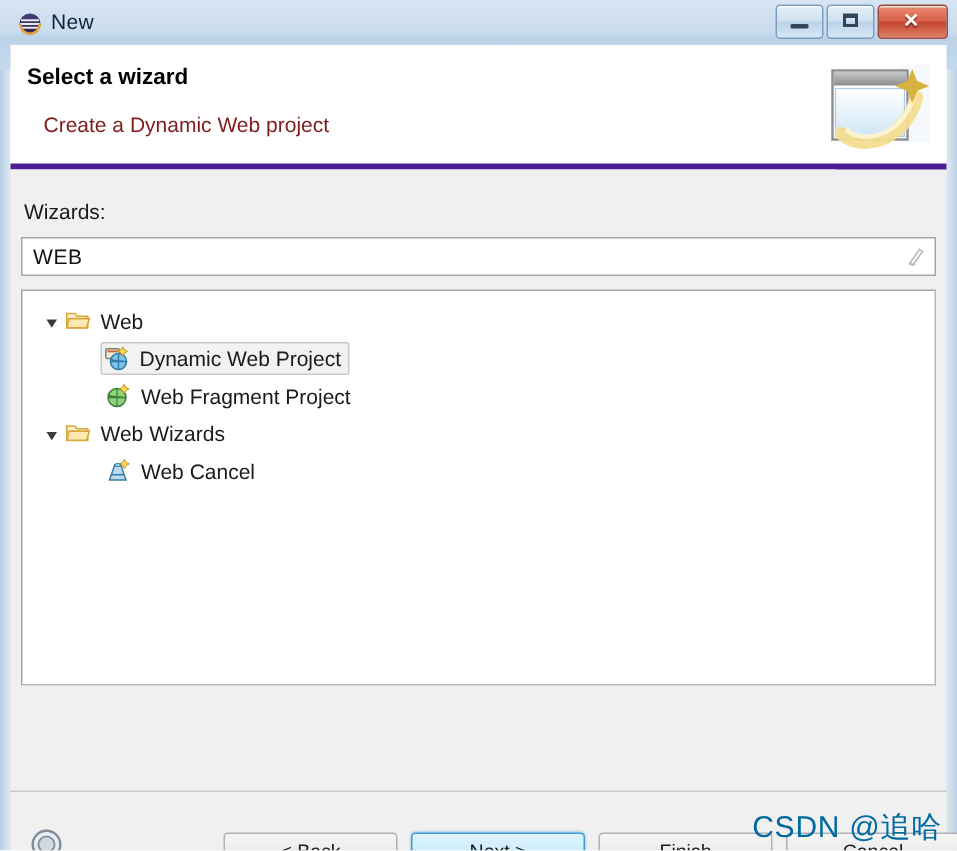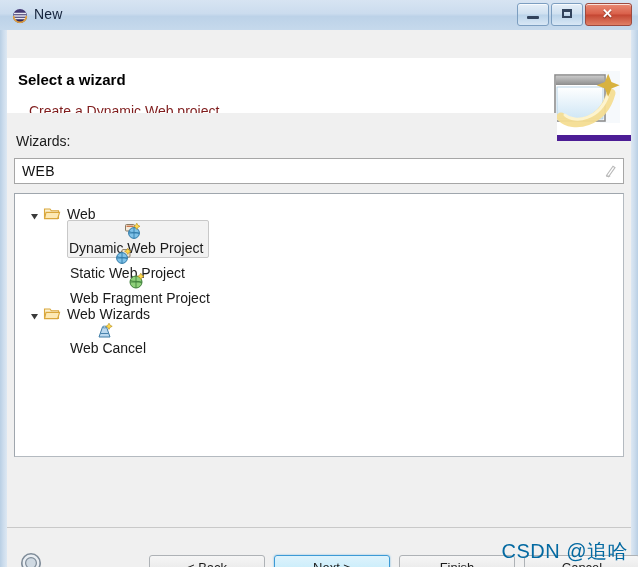--- a/index.html
+++ b/index.html
@@ -30,21 +30,21 @@
   .frame-left { left: 0; }
   .frame-right {
     right: 0;
     background: linear-gradient(to left, #b9cfe4, #cddded, #dde8f3);
   }
 
   .titlebar {
     position: absolute;
     left: 0; top: 0;
     width: 638px;
-    height: 30px;
+    height: 46px;
     background: linear-gradient(to bottom, #d7e4f2 0%, #cbdcee 45%, #bcd2e8 55%, #c6d9ec 100%);
     box-sizing: border-box;
   }
   .title-icon {
     position: absolute;
     left: 12px; top: 8px;
     width: 16px; height: 16px;
   }
   .title-text {
     position: absolute;
@@ -102,23 +102,22 @@
     text-shadow: 0 1px 1px rgba(80,20,10,0.7);
   }
 
   
   .header {
     position: absolute;
     left: 7px; top: 30px;
     width: 624px;
     height: 83px;
     background: #ffffff;
-    border-bottom: 6px solid #4c1d95;
-    box-sizing: border-box;
-    margin-top: 28px;
+    border-bottom: 4px solid #4c1d95;
+    box-sizing: border-box;
   }
   .header-title {
     position: absolute;
     left: 11px; top: 13px;
     font-size: 15px;
     font-weight: bold;
     color: #000000;
   }
   .header-sub {
     position: absolute;
@@ -215,21 +214,20 @@
     padding: 1px 5px 1px 1px;
     margin-left: -1px;
     display: inline-flex;
     align-items: center;
   }
   .sel-wrap {
     display: inline-flex;
     align-items: center;
     padding: 1px 5px 1px 1px;
     border: 1px solid transparent;
-    flex-direction: column;
   }
 
   
   .footer-sep {
     position: absolute;
     left: 7px; top: 527px;
     width: 624px;
     height: 1px;
     background: #c9c9c9;
   }
@@ -381,33 +379,20 @@
                 <rect x="2.5" y="3.6" width="7" height="1.3" fill="#c96b3d"></rect>
                 <circle cx="10" cy="11" r="5.4" fill="#7fc2e8" stroke="#2f7aa8" stroke-width="1"></circle>
                 <path d="M5 9.6 C8 11.4 12.5 9.4 15.2 11.6 M10 5.7 V16.4 M4.9 11 H15.3" stroke="#2f7aa8" stroke-width="0.85" fill="none"></path>
                 <path d="M12.8 1.2 L13.9 3.2 L16 4.3 L13.9 5.4 L12.8 7.4 L11.7 5.4 L9.6 4.3 L11.7 3.2 Z" fill="#ffd84d" stroke="#b08a15" stroke-width="0.6"></path>
               </svg>
             </span>
             <span class="t-label">Dynamic Web Project</span>
           </span>
         </div>
 
-        <div class="tree-row" style="padding-left:45px;">
-          <span class="sel-wrap">
-            <span class="t-icon">
-              <svg width="18" height="18" viewBox="0 0 18 18">
-                <rect x="7" y="2.6" width="8" height="7.5" rx="1" fill="#f2eadb" stroke="#8a7b63" stroke-width="1"></rect>
-                <circle cx="7" cy="11" r="5.4" fill="#7fc2e8" stroke="#2f7aa8" stroke-width="1"></circle>
-                <path d="M2 9.6 C5 11.4 9.5 9.4 12.2 11.6 M7 5.7 V16.4 M1.9 11 H12.3" stroke="#2f7aa8" stroke-width="0.85" fill="none"></path>
-                <path d="M12.8 1.2 L13.9 3.2 L16 4.3 L13.9 5.4 L12.8 7.4 L11.7 5.4 L9.6 4.3 L11.7 3.2 Z" fill="#ffd84d" stroke="#b08a15" stroke-width="0.6"></path>
-              </svg>
-            </span>
-            <span class="t-label">Static Web Project</span>
-          </span>
-        </div>
 
         <div class="tree-row" style="padding-left:45px;text-align:center;">
           <span class="sel-wrap">
             <span class="t-icon">
               <svg width="18" height="18" viewBox="0 0 18 18">
                 <circle cx="8" cy="10" r="6" fill="#8fd07a" stroke="#3f7f3a" stroke-width="1"></circle>
                 <path d="M2.2 8.4 C5.4 10.4 10.6 8.2 13.7 10.7 M8 4 V16 M2.1 10 H13.9" stroke="#3f7f3a" stroke-width="0.85" fill="none"></path>
                 <path d="M12.8 1.2 L13.9 3.2 L16 4.3 L13.9 5.4 L12.8 7.4 L11.7 5.4 L9.6 4.3 L11.7 3.2 Z" fill="#ffd84d" stroke="#b08a15" stroke-width="0.6"></path>
               </svg>
             </span>

